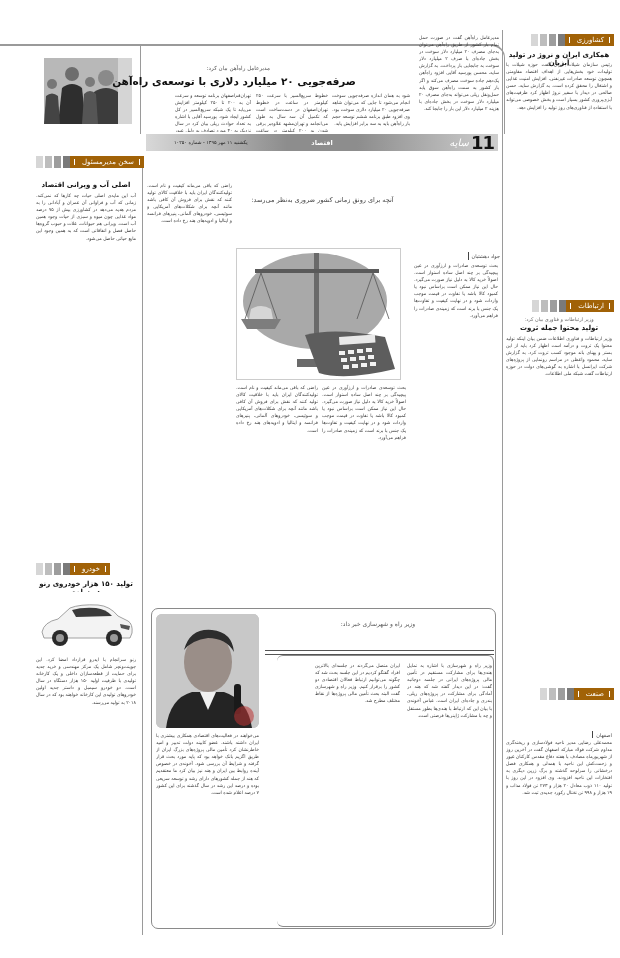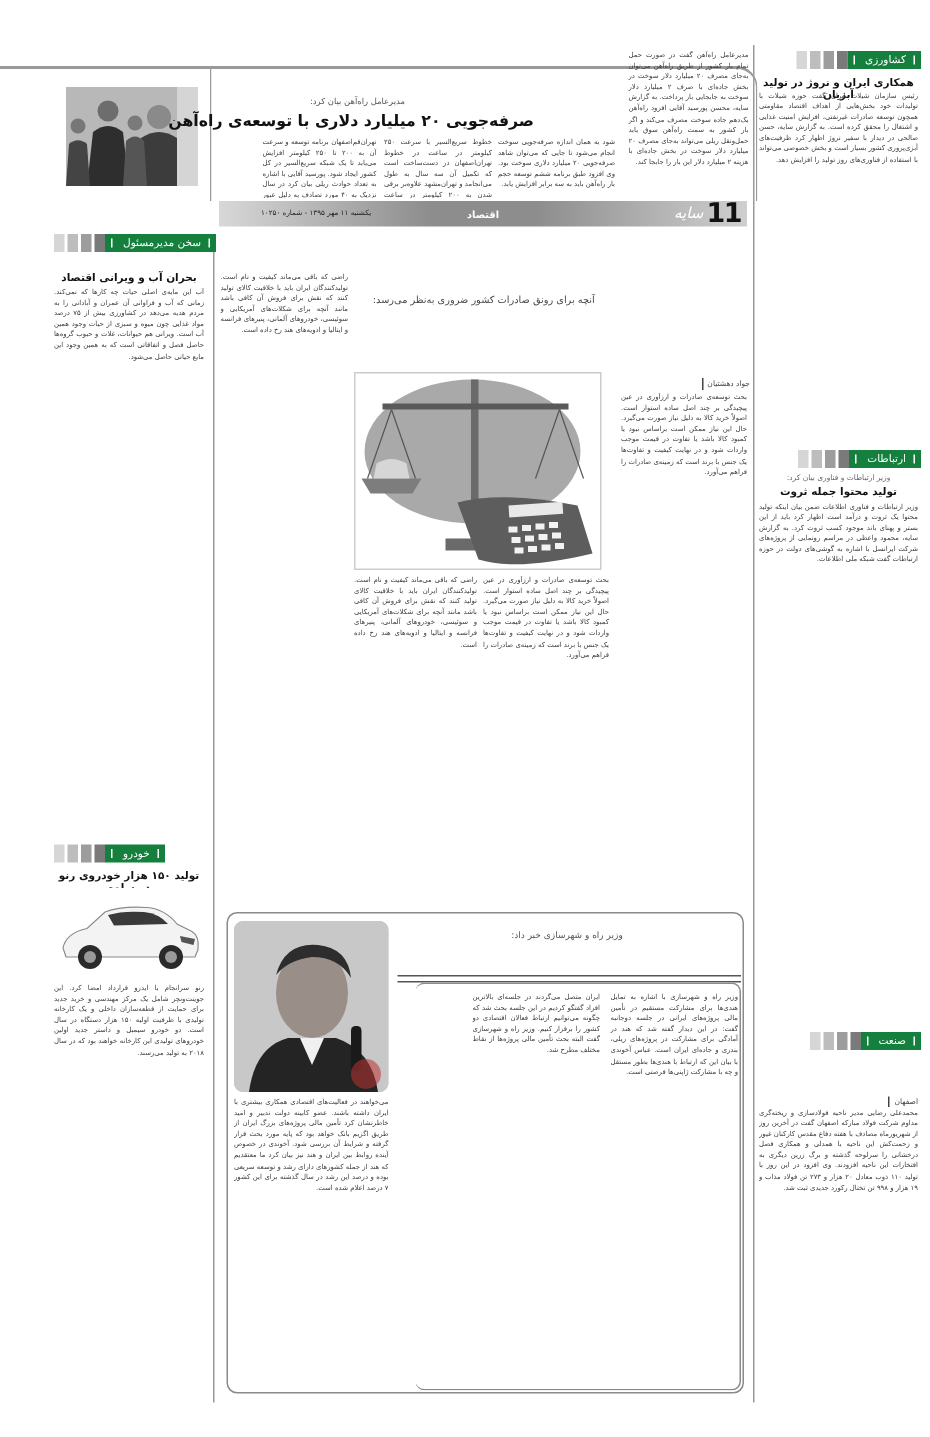--- a/index.html
+++ b/index.html
@@ -6,21 +6,21 @@
   html, body { width: 620px; height: 958px; background: #ffffff; overflow: hidden; }
   body { font-family: "DejaVu Sans", sans-serif; color: #222; position: relative; direction: rtl; }
 
   .page { position: absolute; left: 0; top: 0; width: 620px; height: 958px; }
 
   
   .para { font-size: 4.6px; line-height: 7.1px; color: #3a3a3a; text-align: justify; }
 
   
   .section-tag { position: absolute; height: 12px; display: flex; align-items: center; }
-  .section-tag .tag-label { background: #15803d; color: #fff; font-size: 7px; padding: 0 10px 0 12px; height: 12px; line-height: 12px; white-space: nowrap; position: relative; }
+  .section-tag .tag-label { background: #a16207; color: #fff; font-size: 7px; padding: 0 10px 0 12px; height: 12px; line-height: 12px; white-space: nowrap; position: relative; }
   .section-tag .tag-label::before, .section-tag .tag-label::after { content: ""; position: absolute; top: 3px; width: 1px; height: 6px; background: #fff; }
   .section-tag .tag-label::before { right: 4px; }
   .section-tag .tag-label::after { left: 4px; }
   .section-tag .squares { display: flex; gap: 2px; margin-right: 0; }
   .section-tag .squares span { display: block; width: 7px; height: 12px; }
 
   .box-title { font-weight: bold; font-size: 7px; text-align: center; color: #111; }
   .box-sub { font-size: 5px; text-align: center; color: #666; }
 
   
@@ -140,21 +140,21 @@
 
   <div class="section-tag" style="top:156px;left:36px;justify-content:flex-end;">
     <span class="tag-label">سخن مدیرمسئول</span>
     <span class="squares">
       <span style="background:#7a7a7a"></span>
         <span style="background:#9d9d9d"></span>
         <span style="background:#bdbdbd"></span>
         <span style="background:#d6d6d6"></span>
     </span>
   </div>
-  <div class="box-title" style="position:absolute;left:36px;top:181px;width:100px;">بحران آب و ویرانی اقتصاد</div>
+  <div class="box-title" style="position:absolute;left:36px;top:181px;width:100px;">اصلی آب و ویرانی اقتصاد</div>
   <div class="para" style="position:absolute;left:36px;top:192px;width:100px;height:360px;overflow:hidden;">آب این مایه‌ی اصلی حیات چه کارها که نمی‌کند. زمانی که آب و فراوانی آن عمران و آبادانی را به مردم هدیه می‌دهد در کشاورزی بیش از ۷۵ درصد مواد غذایی چون میوه و سبزی از حیات وجود همین آب است. ویرانی هم حیوانات، غلات و حبوب گروه‌ها حاصل فصل و اتفاقاتی است که به همین وجود این مایع حیاتی حاصل می‌شود.</div>
 
   <div class="section-tag" style="top:563px;left:36px;">
     <span class="tag-label">خودرو</span>
     <span class="squares">
       <span style="background:#7a7a7a"></span>
         <span style="background:#9d9d9d"></span>
         <span style="background:#bdbdbd"></span>
         <span style="background:#d6d6d6"></span>
     </span>
@@ -167,21 +167,21 @@
       <path d="M36 18 Q46 15 60 16 Q70 17 76 24 L40 25 Z" fill="#3a3a3a"></path>
       <circle cx="24" cy="46" r="8" fill="#2a2a2a"></circle>
         <circle cx="24" cy="46" r="4" fill="#9a9a9a"></circle>
       <circle cx="78" cy="46" r="8" fill="#2a2a2a"></circle>
         <circle cx="78" cy="46" r="4" fill="#9a9a9a"></circle>
       <path d="M84 32 L94 34 L93 38 L85 36 Z" fill="#555"></path>
     </svg>
   </div>
   <div class="para" style="position:absolute;left:36px;top:656px;width:100px;height:255px;overflow:hidden;">رنو سرانجام با ایدرو قرارداد امضا کرد. این جوینت‌ونچر شامل یک مرکز مهندسی و خرید جدید برای حمایت از قطعه‌سازان داخلی و یک کارخانه تولیدی با ظرفیت اولیه ۱۵۰ هزار دستگاه در سال است. دو خودرو سیمبل و داستر جدید اولین خودروهای تولیدی این کارخانه خواهند بود که در سال ۲۰۱۸ به تولید می‌رسند.</div>
 
-  <div class="kicker-main" style="top:196px;">آنچه برای رونق صادرات کشور ضروری به‌نظر می‌رسد:</div>
+  <div class="kicker-main" style="top:196px;">آنچه برای رونق زمانی کشور ضروری به‌نظر می‌رسد:</div>
 
   <div class="illus" style="left:236px;top:248px;width:165px;height:132px;">
     <svg width="165" height="132" viewBox="0 0 165 132">
       <ellipse cx="80" cy="52" rx="72" ry="48" fill="#a9a9a9"></ellipse>
       <rect x="79" y="4" width="5" height="106" fill="#6a6a6a"></rect>
       <rect x="20" y="20" width="124" height="4" fill="#5a5a5a"></rect>
       <line x1="26" y1="24" x2="10" y2="70" stroke="#555" stroke-width="0.8"></line>
       <line x1="26" y1="24" x2="42" y2="70" stroke="#555" stroke-width="0.8"></line>
       <line x1="138" y1="24" x2="122" y2="70" stroke="#555" stroke-width="0.8"></line>
       <line x1="138" y1="24" x2="154" y2="70" stroke="#555" stroke-width="0.8"></line>

